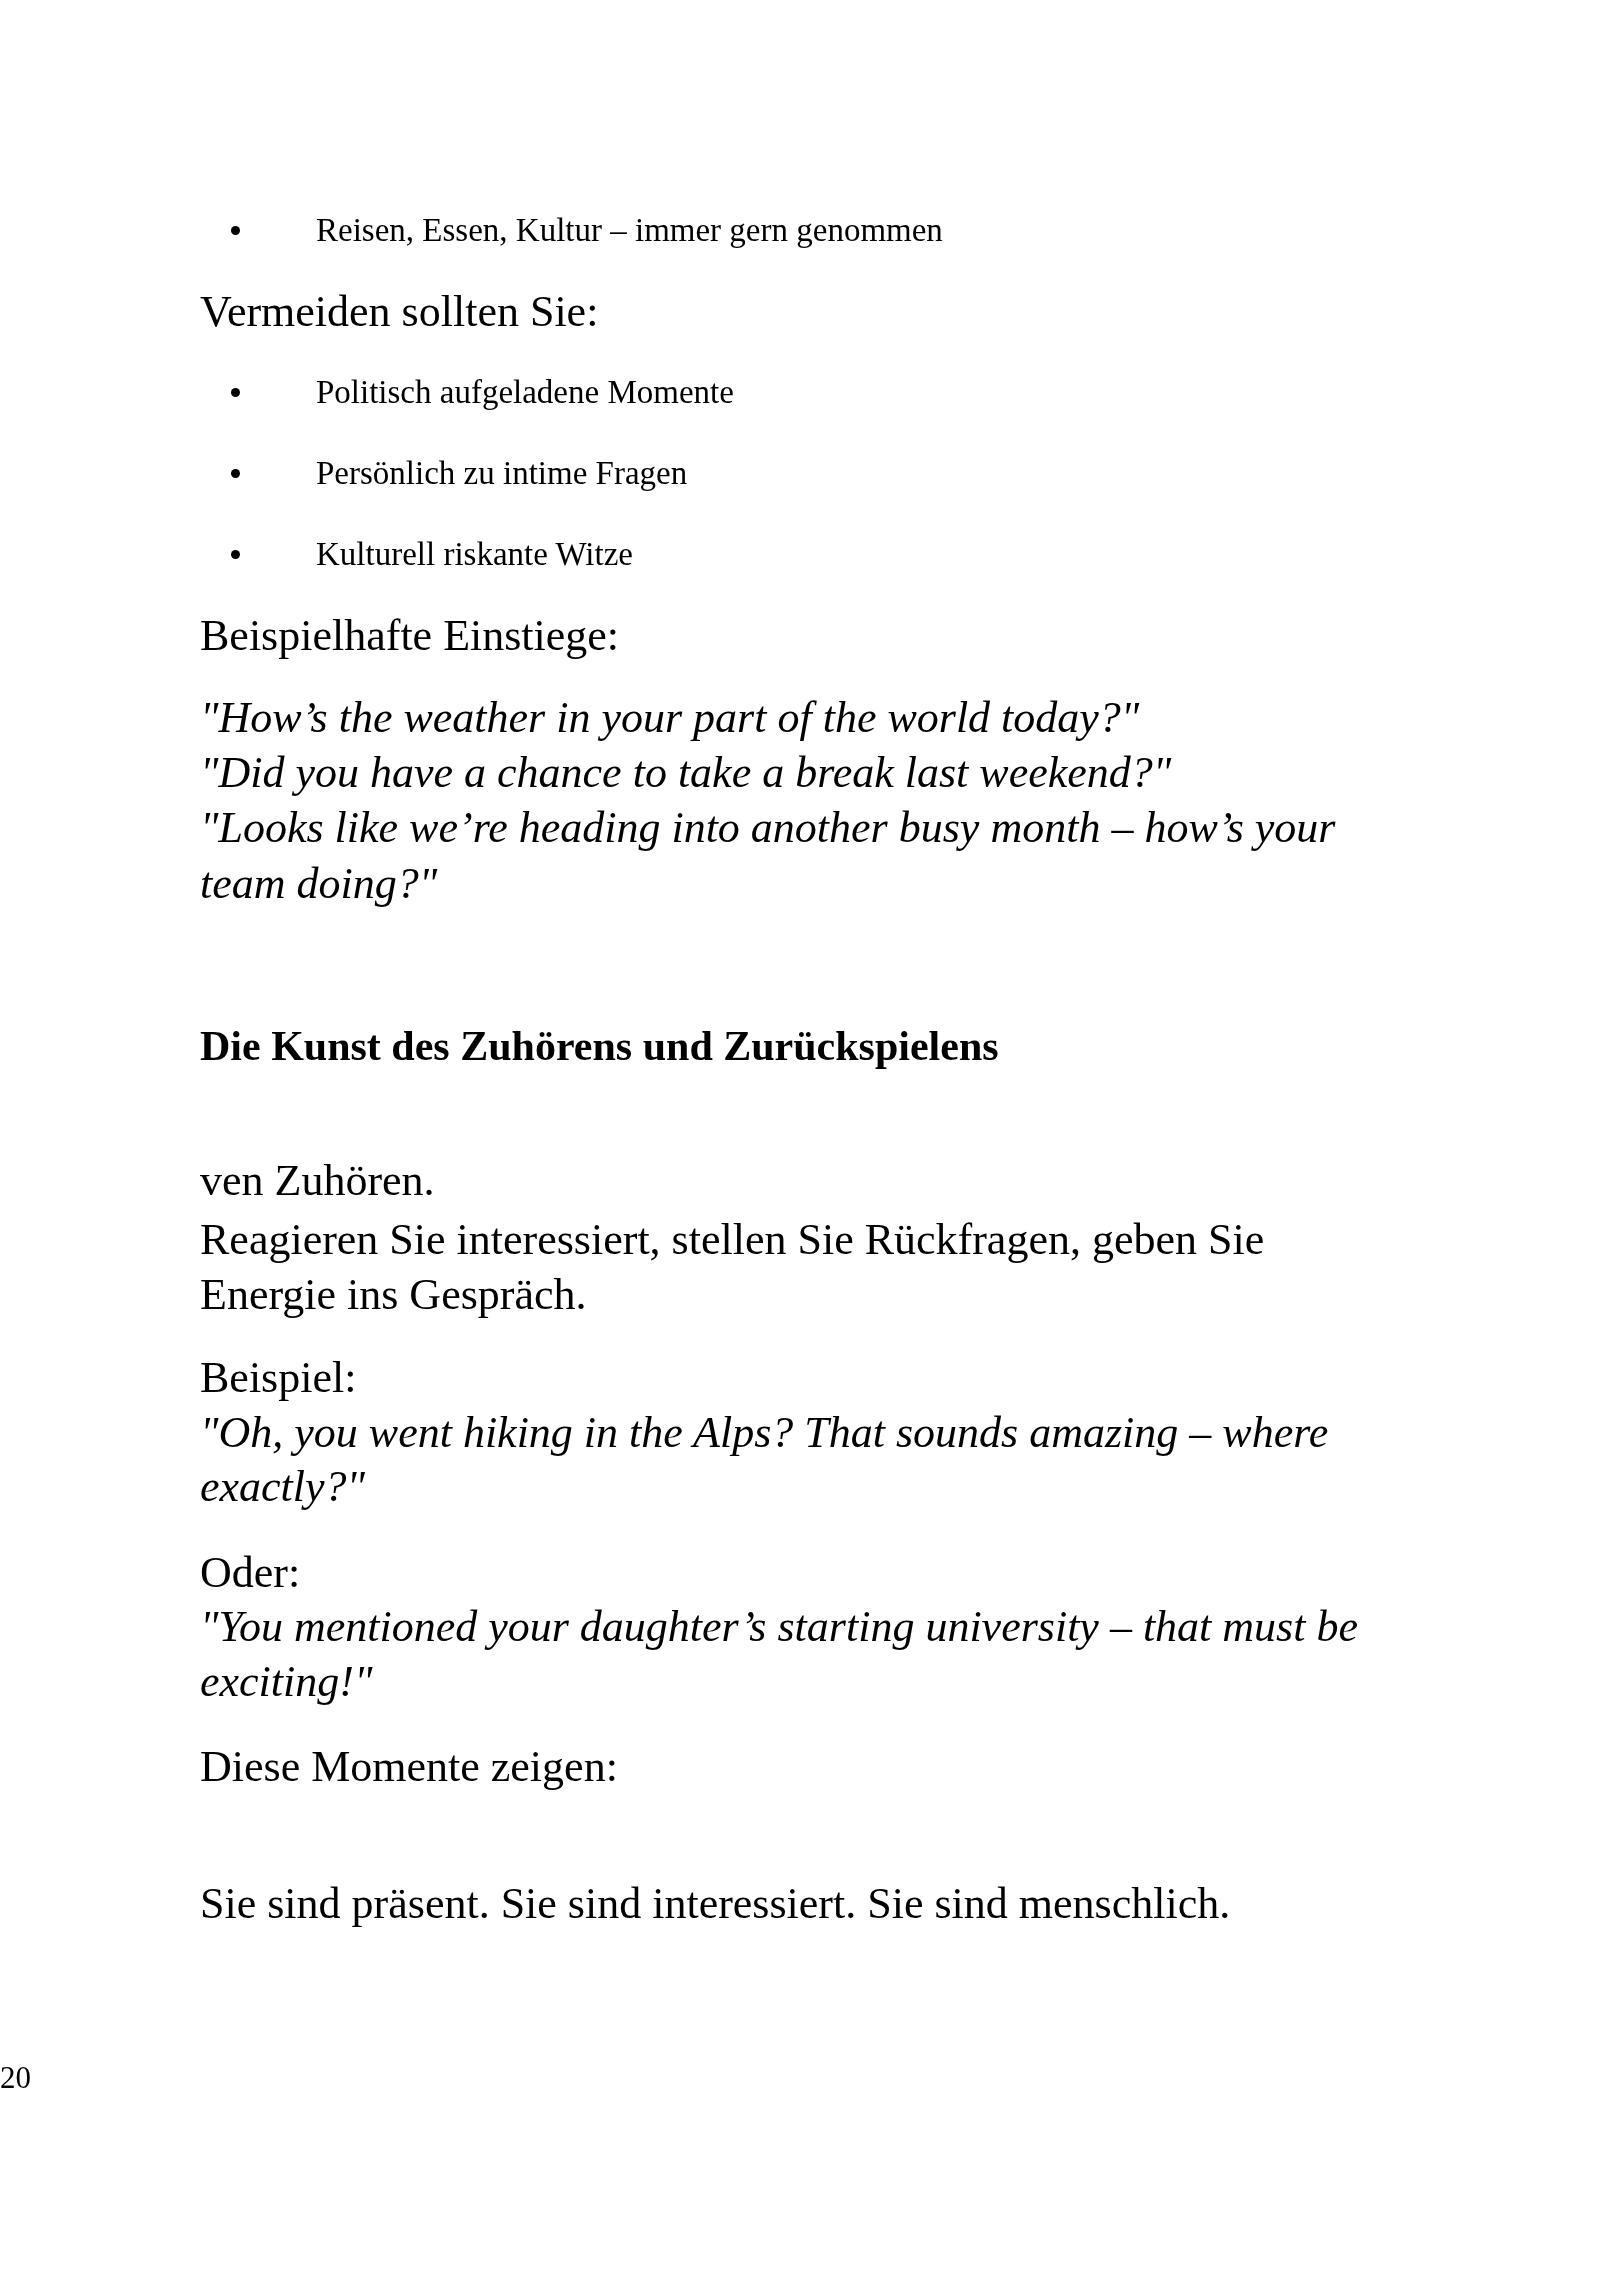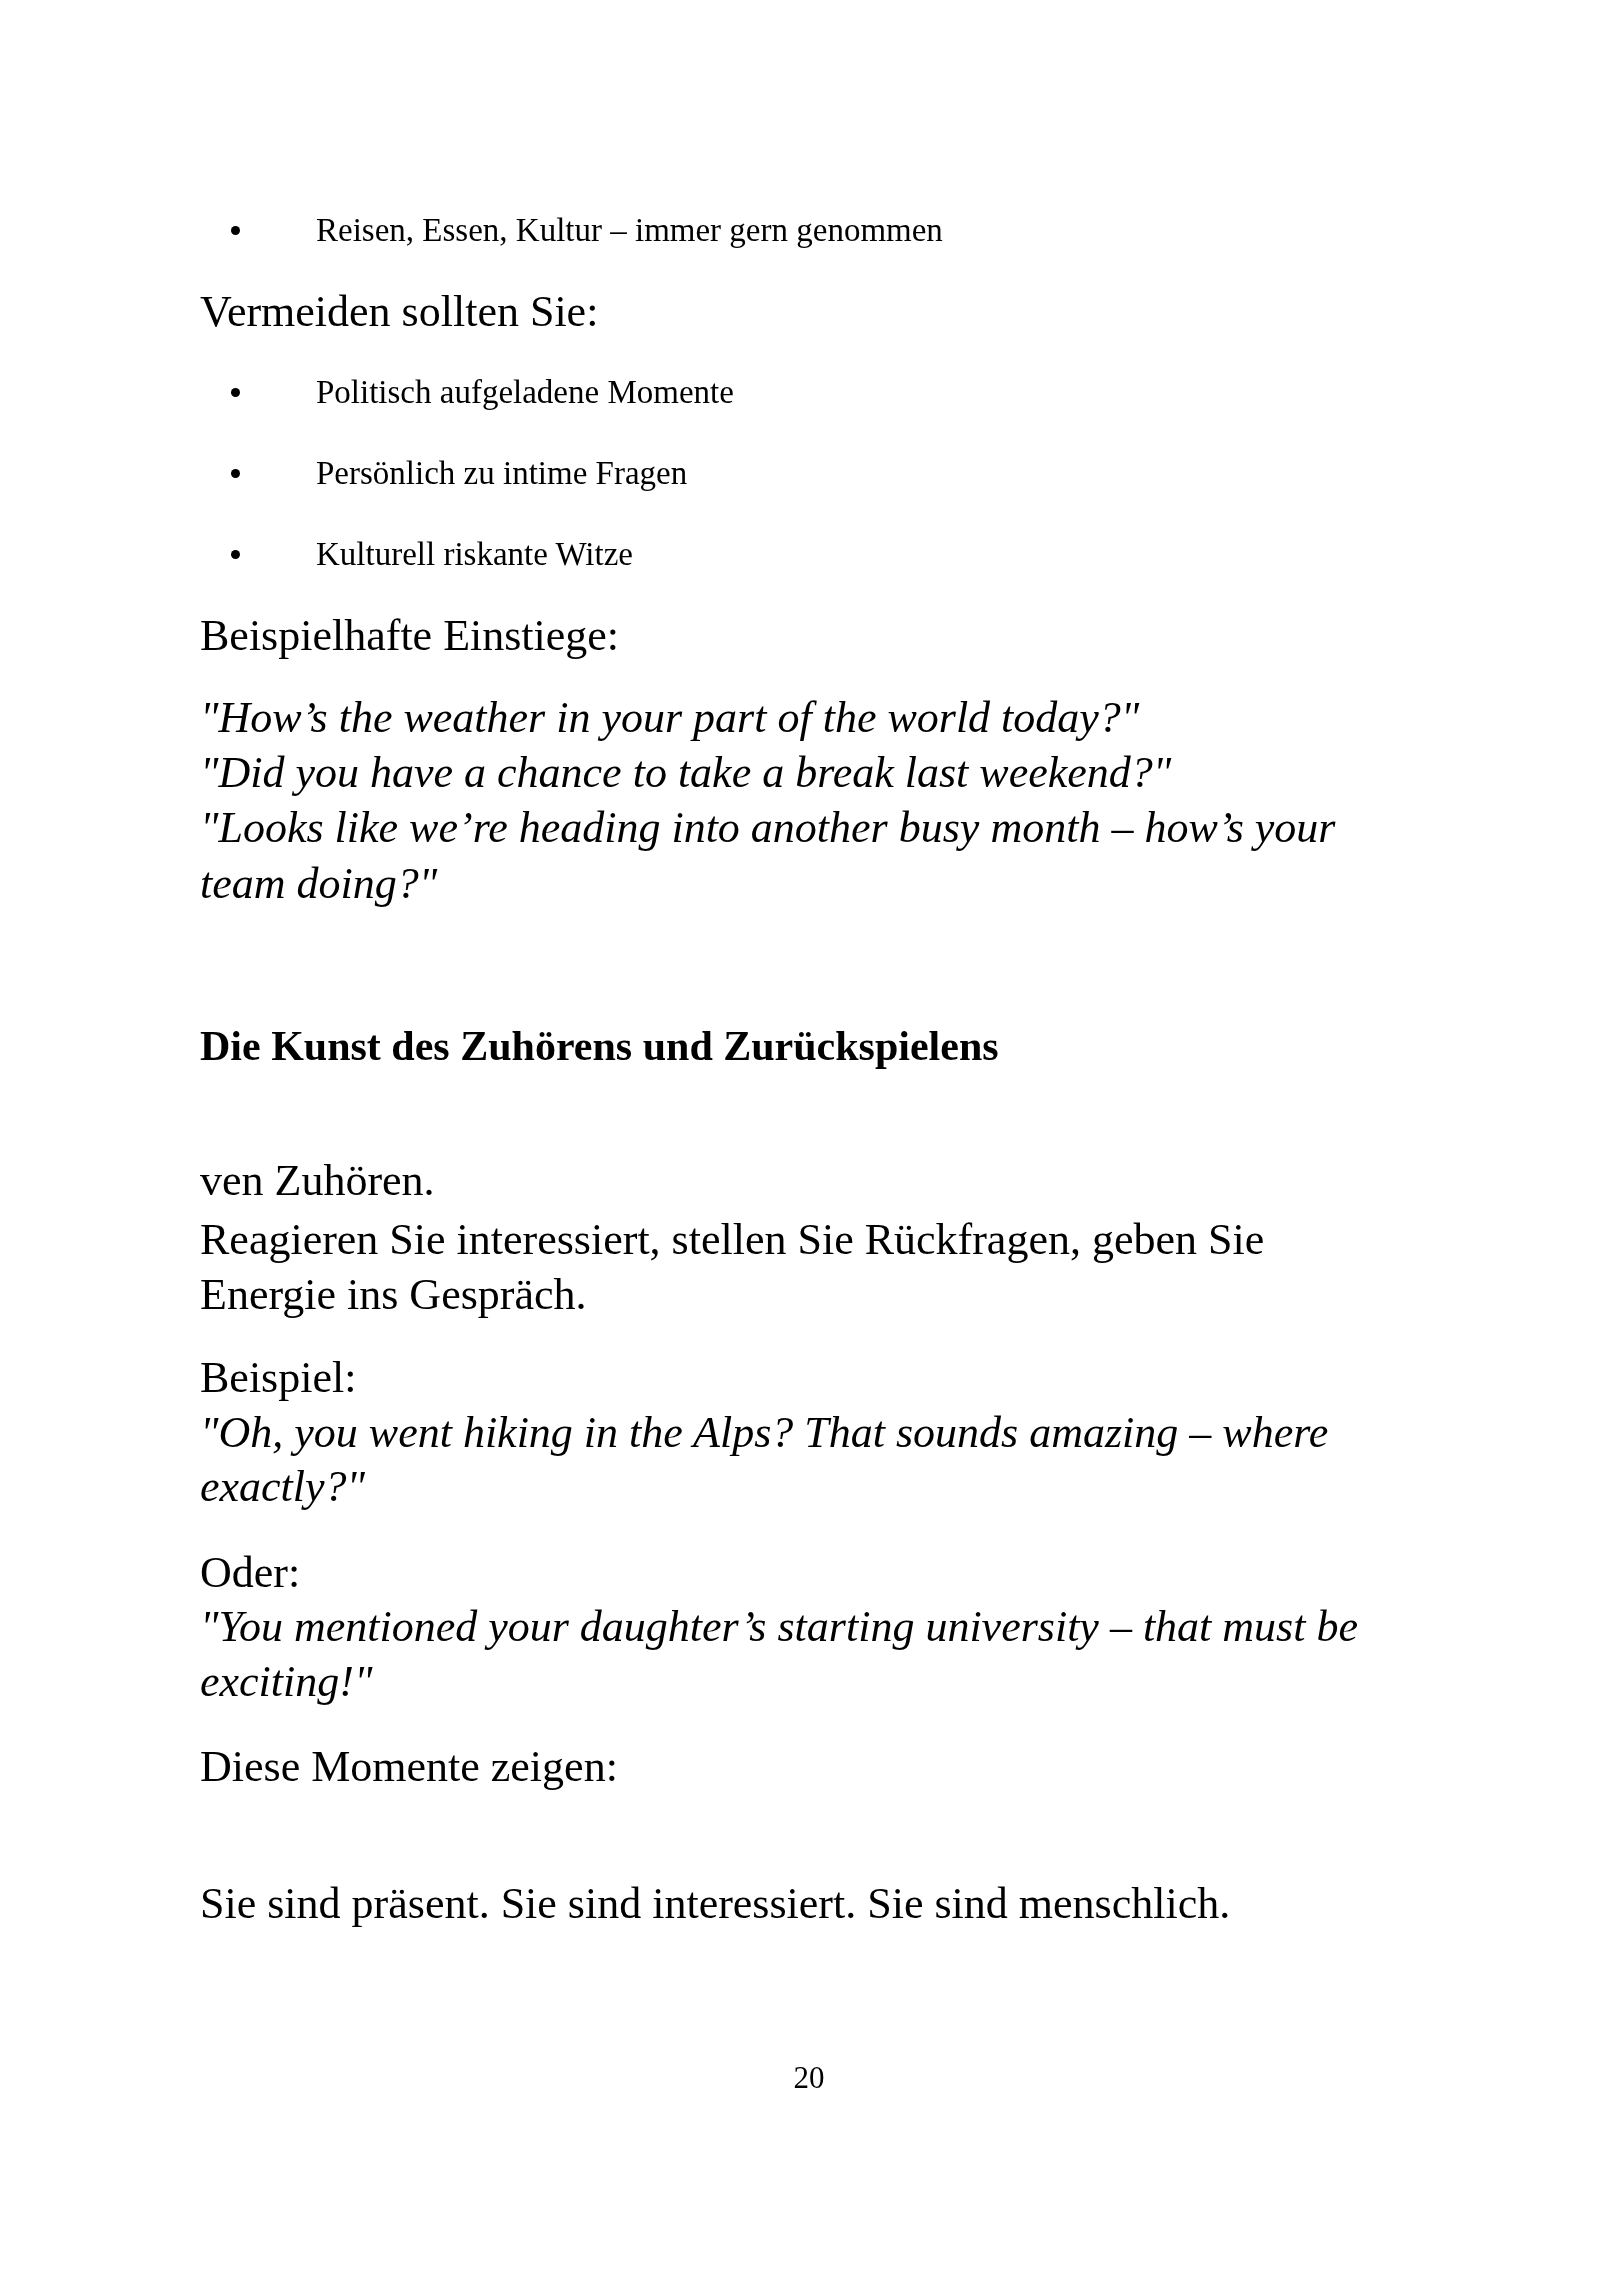--- a/index.html
+++ b/index.html
@@ -5,21 +5,21 @@
   html, body { margin: 0; padding: 0; background: #ffffff; }
   body { width: 1618px; height: 2295px; position: relative; overflow: hidden;
          font-family: "Liberation Serif", "DejaVu Serif", serif; color: #000000; }
   .page { position: absolute; left: 0; top: 0; width: 1618px; height: 2295px; }
   .line { position: absolute; left: 164px; font-size: 44px; line-height: 55px; white-space: nowrap; margin-left: 36px; }
   .bullet-row { position: absolute; left: 231px; height: 55px; }
   .dot { position: absolute; left: 0; top: 23px; width: 9.2px; height: 9.2px; border-radius: 50%; background: #000; }
   .bullet-text { position: absolute; left: 85px; top: 0; font-size: 33px; line-height: 55px; white-space: nowrap; }
   .italic { font-style: italic; }
   .heading { font-weight: bold; font-size: 42px; }
-  .pagenum { position: absolute; left: 0; width: 1618px; text-align: center; font-size: 31px; line-height: 37px; }
+  .pagenum { position: absolute; left: 0; width: 1618px; text-align: left; font-size: 31px; line-height: 37px; }
 </style>
 </head>
 <body>
 
 <div class="page">
 
   <div class="bullet-row" style="top:203px;">
     <span class="dot"></span>
     <span class="bullet-text">Reisen, Essen, Kultur – immer gern genommen</span>
   </div>

